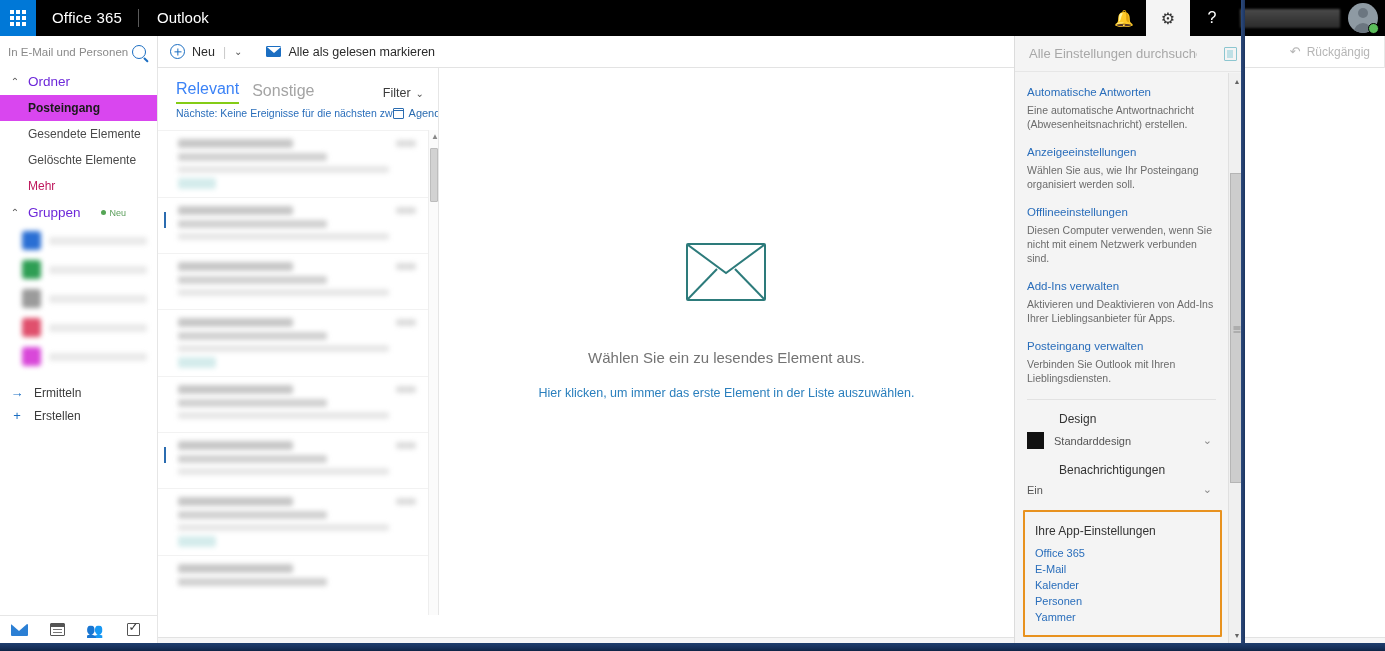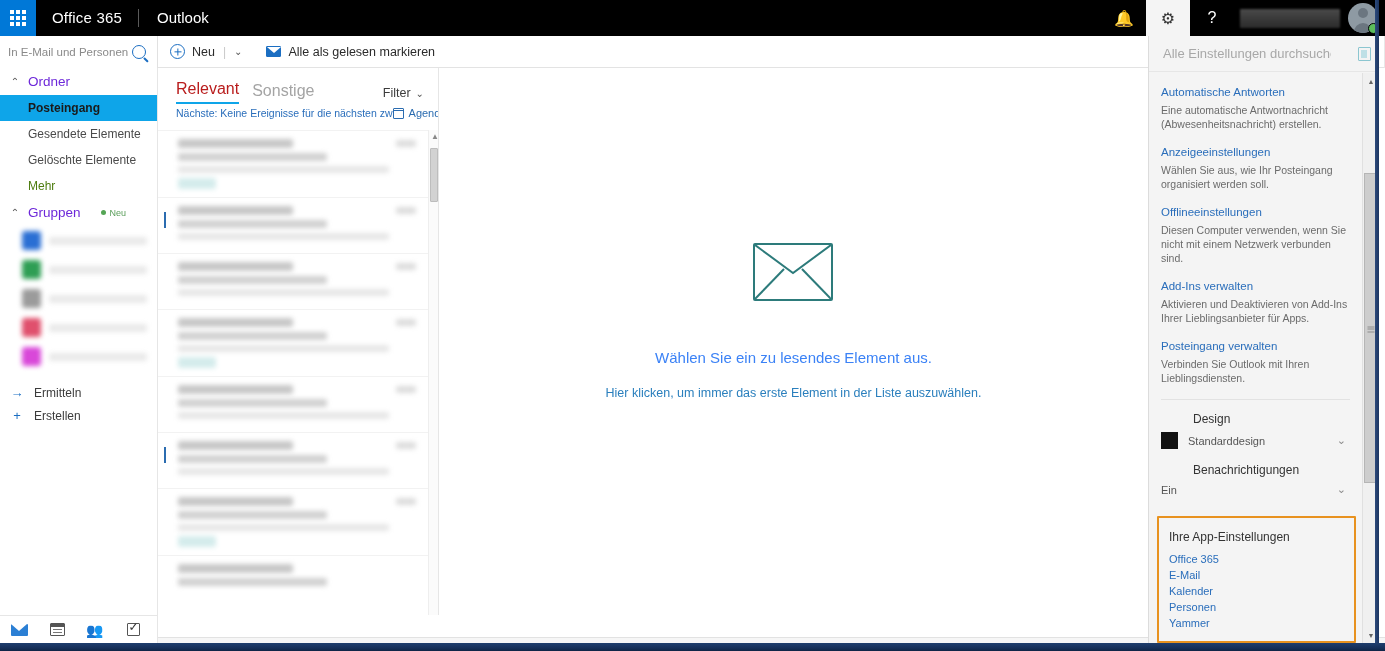--- a/index.html
+++ b/index.html
@@ -2,21 +2,21 @@
 <html><head>
 <meta charset="utf-8">
 <style>
   * { box-sizing: border-box; margin: 0; padding: 0; }
   html, body {
     width: 1385px; height: 651px;
     font-family: "Liberation Sans", sans-serif;
     overflow: hidden;
     background: #fff;
   }
-  .app { position: relative; width: 1379px; height: 651px; border-radius: 8px; }
+  .app { position: relative; width: 1245px; height: 651px; border-radius: 8px; }
 
   
   .suite-bar {
     position: absolute; top: 0; left: 0; width: 1385px; height: 36px;
     background: #000; display: flex; align-items: center;
     z-index: 40;
   }
   .waffle {
     width: 36px; height: 36px; background: #0078d7;
     display: flex; align-items: center; justify-content: center;
@@ -145,22 +145,22 @@
   .nav-section .ttl { font-size: 13.5px; color: #6d28d9; }
   .badge-new {
     display: flex; align-items: center; gap: 4px; margin-left: 12px;
     font-size: 9px; color: #5a9e5a;
   }
   .badge-dot { width: 5px; height: 5px; border-radius: 50%; background: #55a555; }
   .folder {
     padding: 4px 10px 4px 28px; font-size: 12px; color: #4a4a4a;
     cursor: pointer; line-height: 18px; white-space: nowrap;
   }
-  .folder.selected { background: #0ea5e9; color: #1a1a1a; font-weight: bold; }
-  .folder.link { color: #4d7c0f; }
+  .folder.selected { background: #d946ef; color: #1a1a1a; font-weight: bold; }
+  .folder.link { color: #be185d; }
   .group-row {
     display: flex; align-items: center; gap: 8px;
     padding: 3px 10px 3px 22px; height: 29px;
   }
   .g-avatar { width: 19px; height: 19px; border-radius: 3px; flex: 0 0 19px;
     filter: blur(2.6px); }
   .g-label { height: 8px; flex: 1; background: #e9e9e9; border-radius: 2px;
     filter: blur(2.4px); }
   .nav-action {
     display: flex; align-items: center; gap: 10px; padding: 4px 10px 4px 10px;
@@ -174,21 +174,21 @@
     position: absolute; top: 68px; left: 158px; width: 281px; bottom: 36px;
     background: #fff; border-right: 1px solid #e6e6e6; overflow: hidden;
     z-index: 15;
   }
   .msg-tabs {
     display: flex; align-items: flex-end; padding: 8px 14px 0 18px;
     height: 36px;
   }
   .msg-tab { font-size: 16px; color: #a4a4a4; margin-right: 13px;
     cursor: pointer; padding-bottom: 4px; }
-  .msg-tab.active { color: #b91c1c; border-bottom: 2px solid #0ea5e9; }
+  .msg-tab.active { color: #3b82f6; border-bottom: 2px solid #84cc16; }
   .filter-btn {
     margin-left: auto; font-size: 12.5px; color: #3b3b3b; cursor: pointer;
     display: flex; align-items: center; gap: 5px; padding-bottom: 4px;
   }
   .agenda-row {
     display: flex; align-items: flex-end; padding: 3px 14px 6px 18px;
     font-size: 10.5px; color: #2a6ebb; white-space: nowrap;
   }
   .agenda-btn {
     margin-left: auto; display: flex; align-items: center; gap: 5px;
@@ -244,21 +244,21 @@
     position: absolute; top: 68px; left: 439px; right: 231px; bottom: 36px;
     background: #fff; display: flex; align-items: center;
     justify-content: center; z-index: 10;
   }
   .empty-wrap { text-align: center; margin-top: -40px; }
   .big-env {
     width: 80px; height: 58px; border: 2px solid #2d7b7b; margin: 0 auto 48px;
     position: relative; border-radius: 2px;
   }
   .big-env svg { position: absolute; top: 0; left: 0; }
-  .empty-title { font-size: 15px; color: #3b82f6; margin-bottom: 20px; }
+  .empty-title { font-size: 15px; color: #737373; margin-bottom: 20px; }
   .empty-link { font-size: 12.5px; color: #2a7fbd; cursor: pointer; }
 
   
   .settings {
     position: absolute; top: 36px; right: 0; width: 231px; bottom: 8px;
     background: #f4f4f4; border-left: 1px solid #dcdcdc;
     z-index: 35; overflow: hidden;
   }
   .set-search {
     display: flex; align-items: center; height: 36px; padding: 0 8px 0 14px;
@@ -290,21 +290,21 @@
   .set-sep { height: 1px; background: #e2e2e2; margin: 10px 12px 12px 12px; }
   .set-group-ttl { font-size: 12px; color: #333; margin-bottom: 6px; margin-left: 32px; }
   .set-row {
     display: flex; align-items: center; gap: 10px; cursor: pointer;
     padding-right: 2px;
   }
   .theme-sw { width: 17px; height: 17px; background: #111; flex: 0 0 17px; }
   .set-val { font-size: 11px; color: #555; }
   .set-chev { margin-left: auto; font-size: 11px; color: #8a8a8a; }
   .highlight-box {
-    border: 2px solid #e8921f; margin: 20px 6px 0 8px; padding: 12px 12px 10px 10px;
+    border: 2px solid #e8921f; margin: 14px 6px 0 8px; padding: 12px 12px 10px 10px;
     border-radius: 1px; background: #f4f4f4;
   }
   .hl-title { font-size: 12px; color: #333; margin-bottom: 7px; }
   .hl-link {
     font-size: 11px; color: #2a6ebb; line-height: 16px; cursor: pointer;
   }
   .set-scrollbar {
     position: absolute; top: 37px; right: 0; width: 17px; bottom: 0;
     background: #f0f0f0; border-left: 1px solid #e0e0e0;
   }

